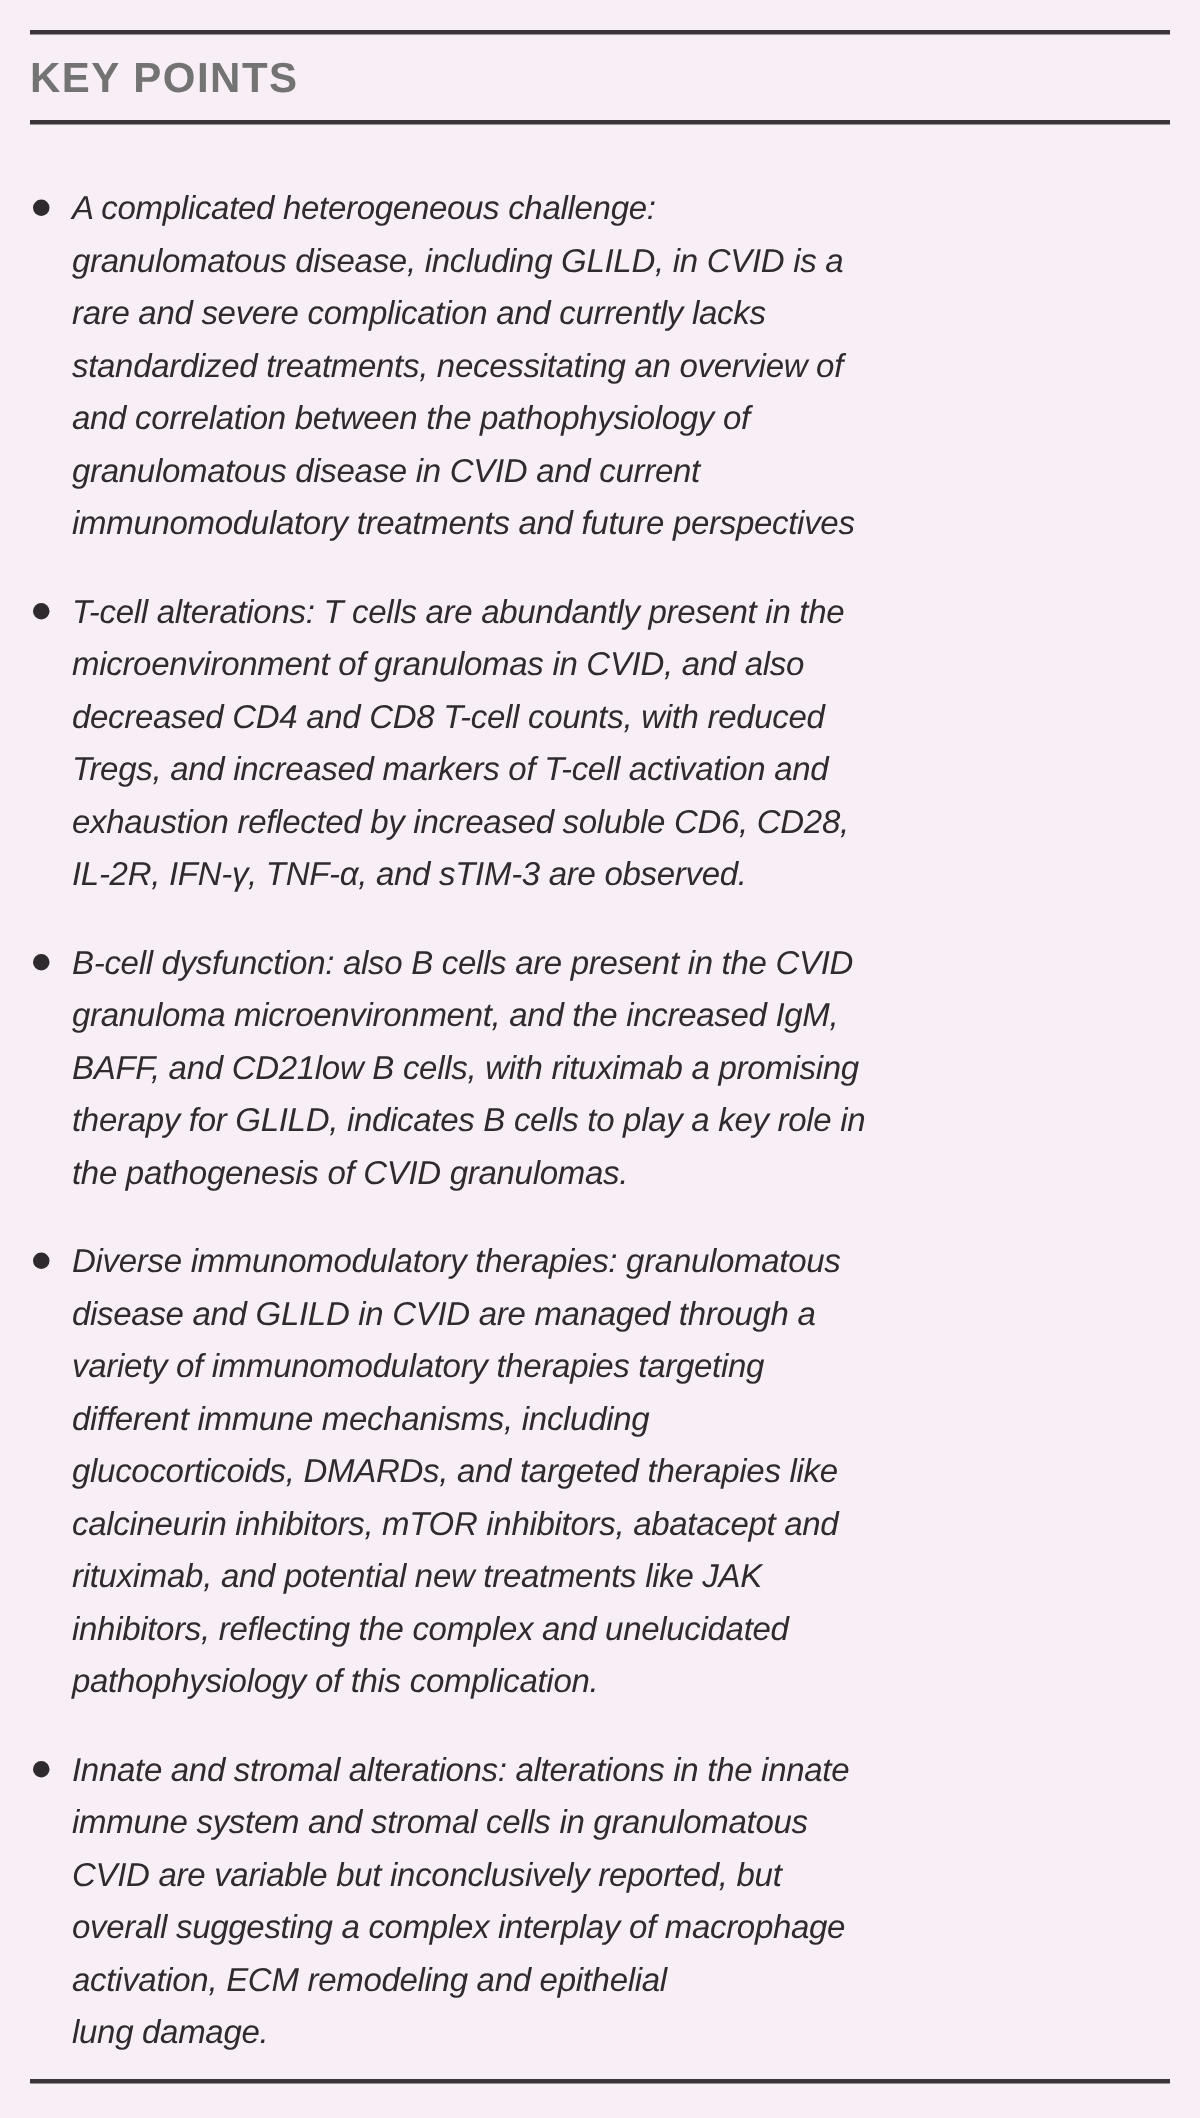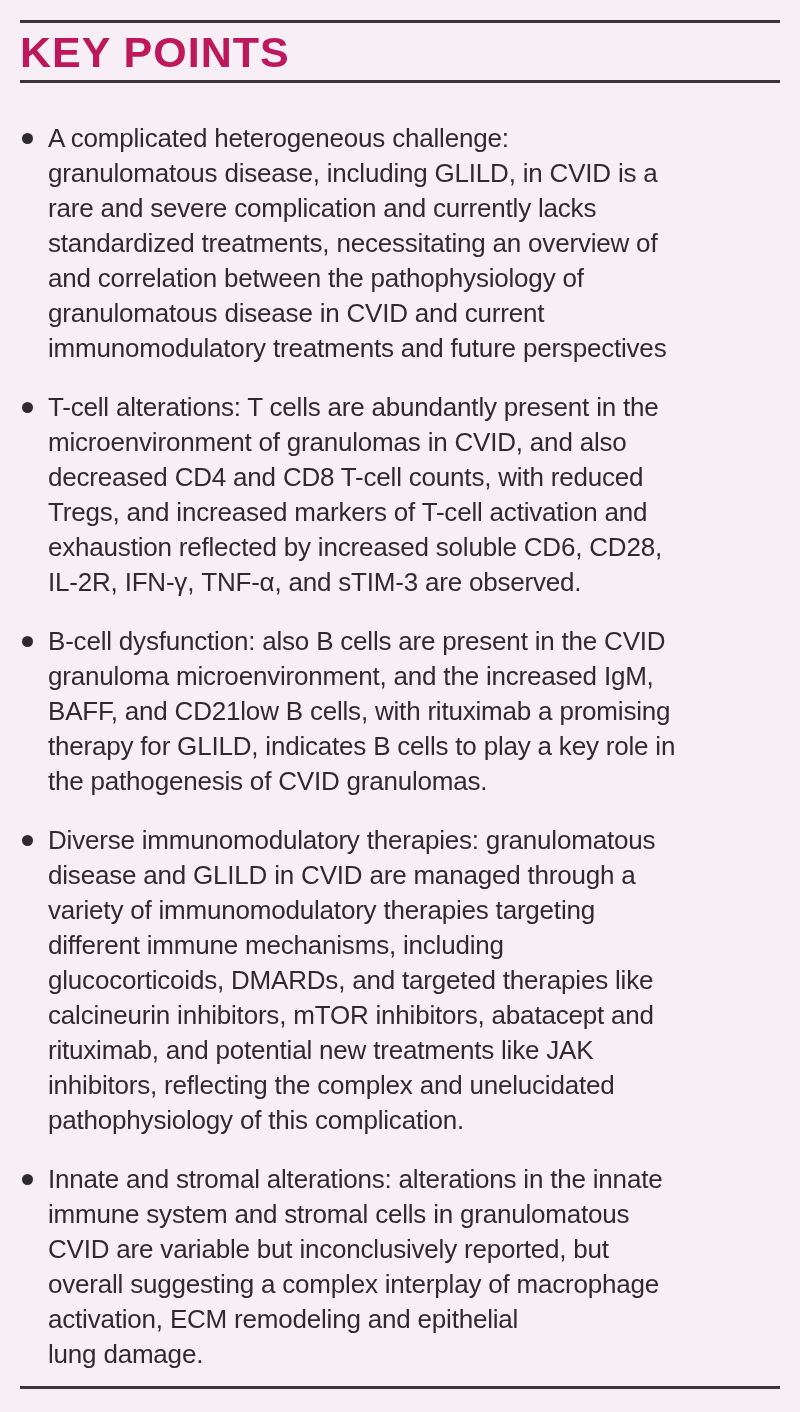--- a/index.html
+++ b/index.html
@@ -22,39 +22,40 @@
   .rule {
     height: 3px;
     background: #3b353a;
     border: none;
     margin: 0;
   }
   .rule-top {
     margin-top: 20px;
   }
   .title {
-    font-size: 43px;
+    font-size: 28px;
     line-height: 46px;
     font-weight: bold;
     letter-spacing: 1px;
-    color: #be185d;
+    color: #737373;
     margin: 6px 0 5px 0;
   }
   .bullet-list {
     list-style: none;
     margin: 38px 0 0 0;
     padding: 0;
   }
   .bullet-item {
     position: relative;
     padding-left: 28px;
     margin: 0 0 24px 0;
-    font-size: 26px;
+    font-size: 22px;
     line-height: 35px;
     letter-spacing: -0.2px;
+    font-style: italic;
   }
   .bullet-item:last-child {
     margin-bottom: 0;
   }
   .bullet-dot {
     position: absolute;
     left: 2px;
     top: 12px;
     width: 11px;
     height: 11px;

